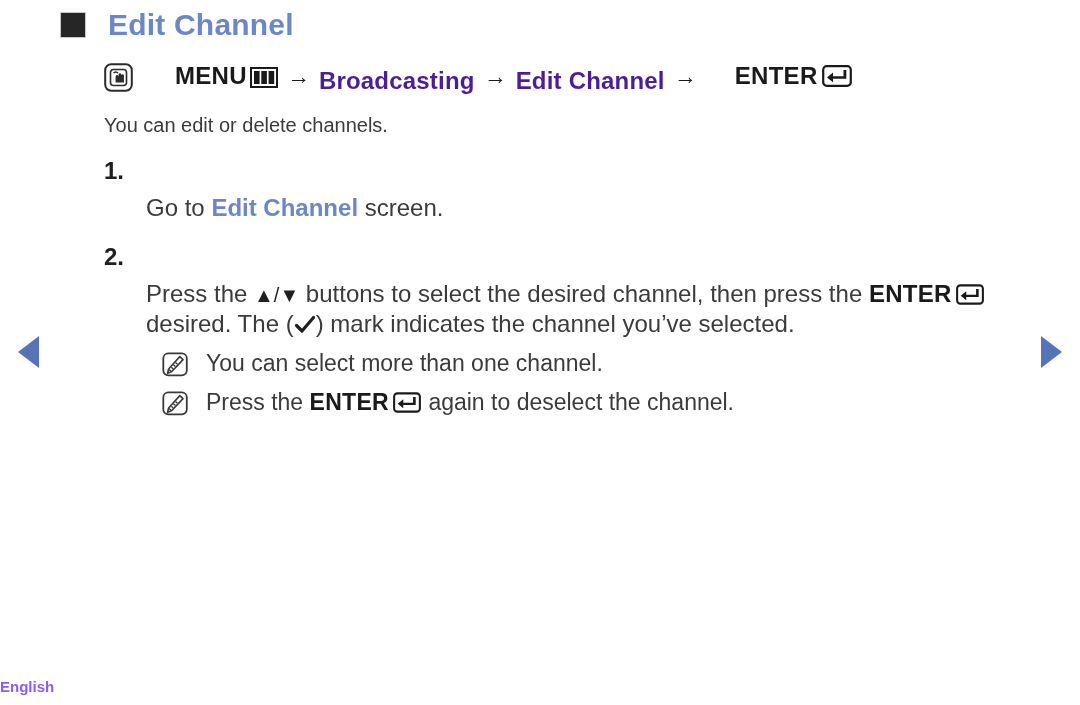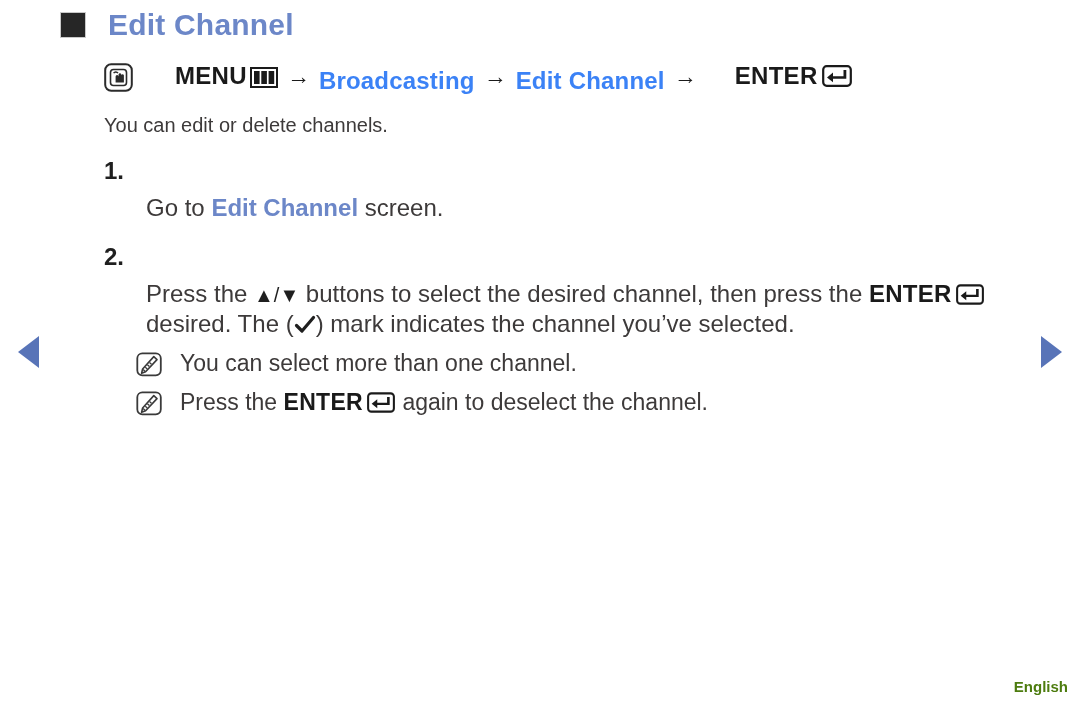--- a/index.html
+++ b/index.html
@@ -58,21 +58,21 @@
     white-space: nowrap;
   }
   .menu-path .mp-bold {
     font-weight: bold;
     color: #1a1a1a;
     letter-spacing: 0.3px;
     margin-left: 29px;
   }
   .menu-path .mp-blue {
     font-weight: bold;
-    color: #3b82f6;
+    color: #4c1d95;
     letter-spacing: 0.2px;
     margin-top: 10px;
   }
   .menu-path .arrow {
     color: #1a1a1a;
     font-size: 23px;
     margin: 0 9px;
     font-weight: normal;
   }
 
@@ -157,21 +157,21 @@
     vertical-align: -3px;
     width: 22px;
     height: 20px;
   }
 
   
   .note {
     display: flex;
     align-items: flex-start;
     margin-top: 9px;
-    margin-left: 32px;
+    margin-left: 58px;
     font-size: 23px;
     color: #3d3a3a;
     line-height: 1.3;
   }
   .icon-note {
     width: 28px;
     height: 26px;
     flex: none;
     margin-right: 16px;
     position: relative;
@@ -198,24 +198,24 @@
     border-bottom: 16px solid transparent;
     border-left: 21px solid #5874b8;
   }
 
   
   .footer {
     position: absolute;
     left: 0;
     right: 12px;
     top: 678px;
-    text-align: right;
+    text-align: left;
     font-size: 15px;
     font-weight: bold;
-    color: #4d7c0f;
+    color: #8b5cf6;
   }
 </style>
 </head>
 <body>
 
 <div class="title-row">
   <div class="title-bullet"></div>
   <div class="title-text">Edit Channel</div>
 </div>
 

